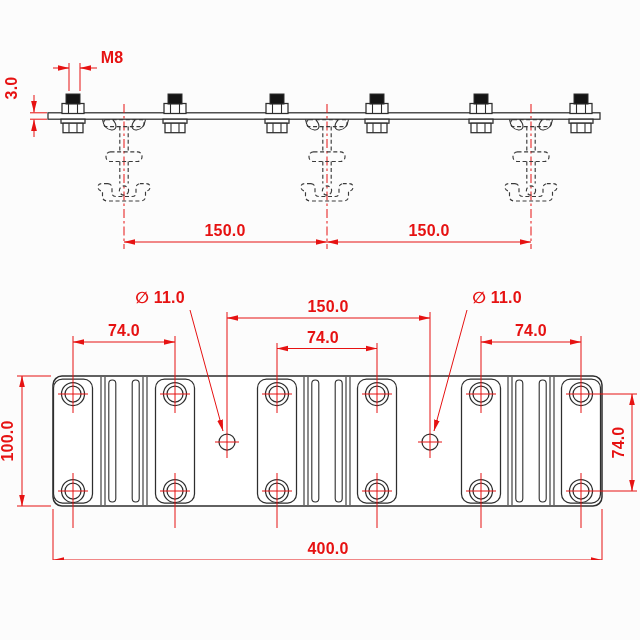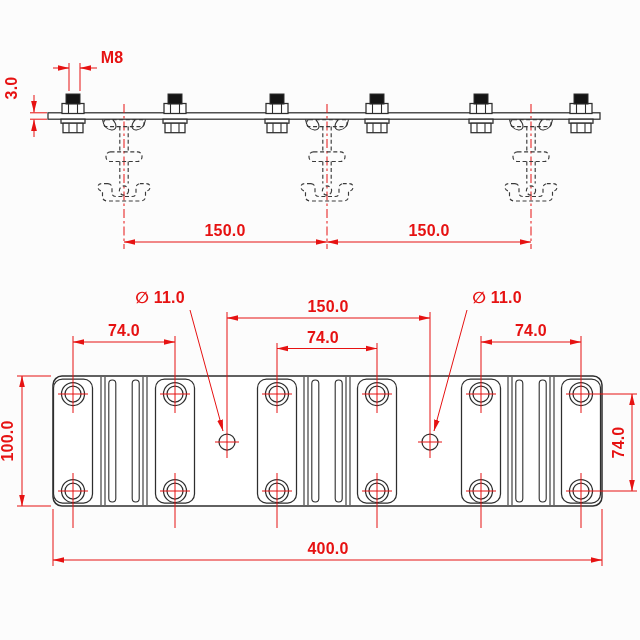--- a/index.html
+++ b/index.html
@@ -2,21 +2,21 @@
 <html style="--dim-red: #e61212; --line-dark: #2e2e2e; --bg: #fcfcfc; --head-fill: #151515;"><head>
 <meta charset="utf-8">
 <style>
   :root{
     --dim-red:#e61212;
     --line-dark:#2e2e2e;
     --bg:#fcfcfc;
     --head-fill:#151515;
   }
   html,body{margin:0;padding:0;background:var(--bg);}
-  .stage{width:640px;height:640px;position:relative;background:var(--bg);overflow:hidden;}
+  .stage{width:640px;height:560px;position:relative;background:var(--bg);overflow:hidden;}
   svg{display:block;font-family:"Liberation Sans","DejaVu Sans",sans-serif;}
   
   .part{fill:#ffffff;stroke:var(--line-dark);stroke-width:1.25;}
   .partline{fill:none;stroke:var(--line-dark);stroke-width:1.1;}
   .outline{fill:#ffffff;stroke:var(--line-dark);stroke-width:1.5;}
   .headfill{fill:var(--head-fill);stroke:var(--line-dark);stroke-width:1;}
   .dashedpart{fill:none;stroke:#3a3a3a;stroke-width:1.15;stroke-dasharray:4 2.6;}
   
   .dim{stroke:var(--dim-red);stroke-width:1;fill:none;}
   .cl{stroke:var(--dim-red);stroke-width:1;fill:none;stroke-dasharray:9 3 2.5 3;}

